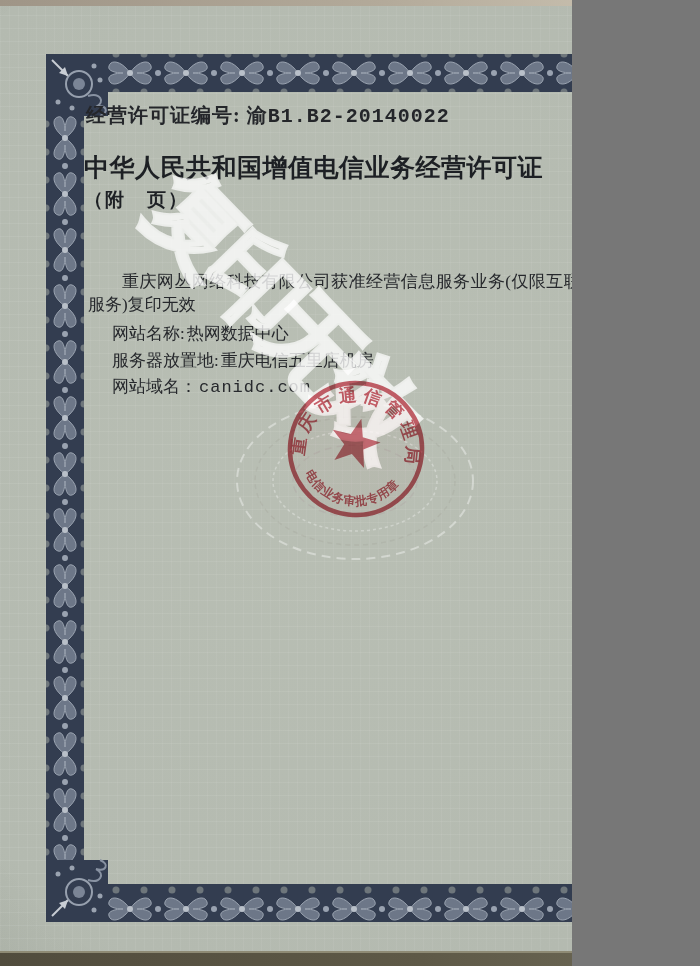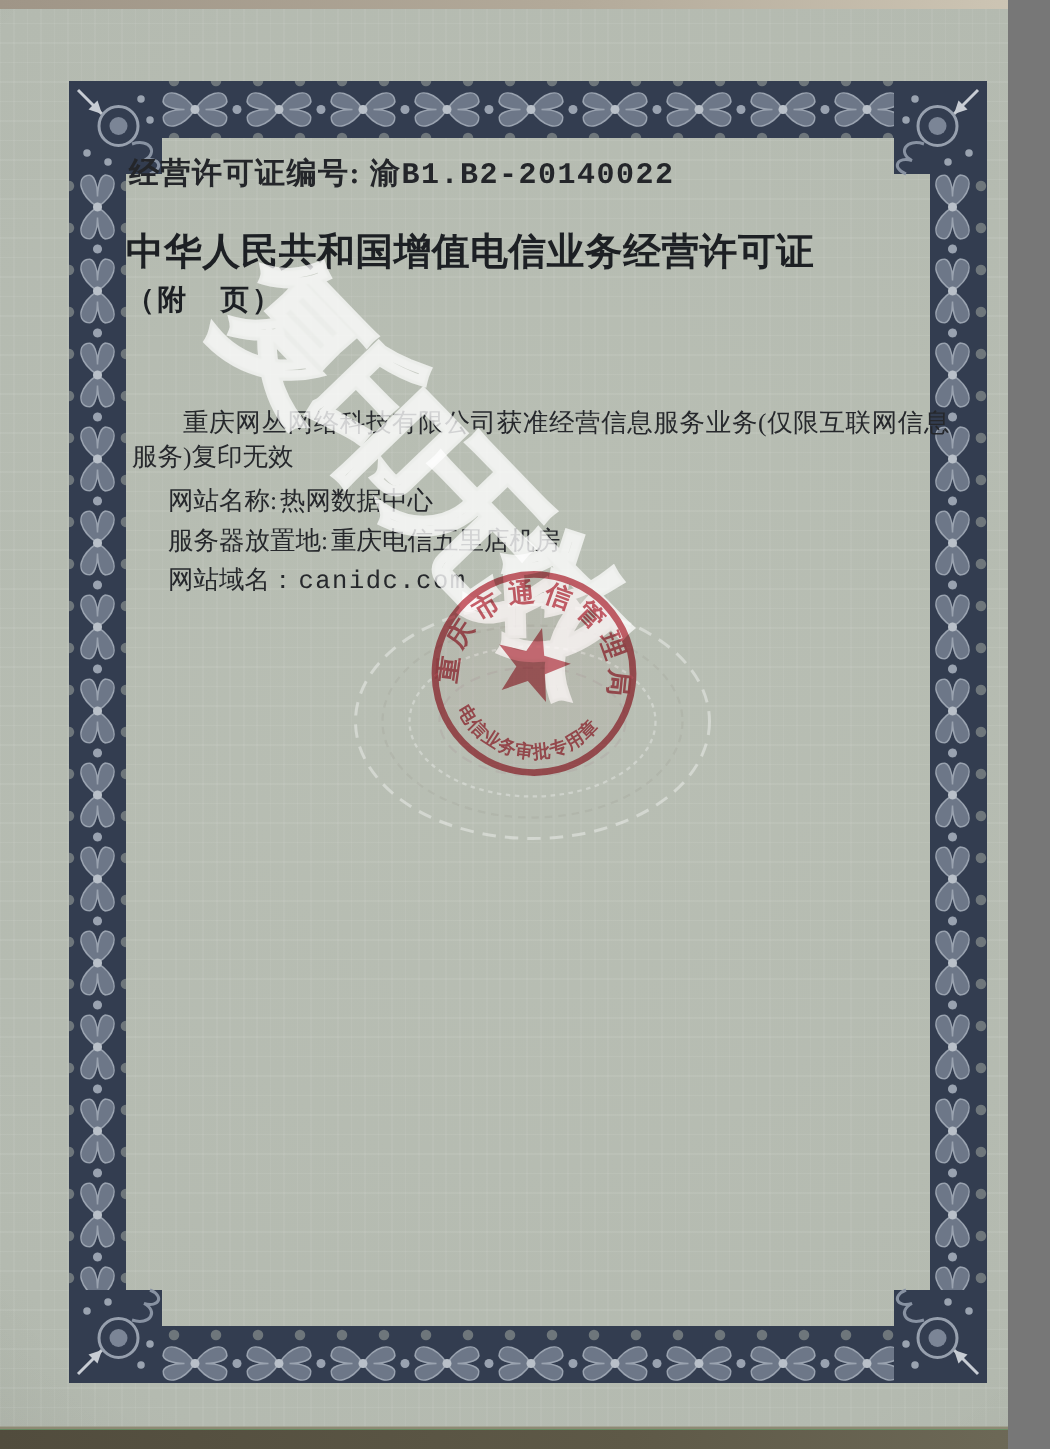--- a/index.html
+++ b/index.html
@@ -1,19 +1,19 @@
 <!DOCTYPE html>
 <html><head>
 <meta charset="utf-8">
 <style>
   html,body{margin:0;padding:0;background:#777;}
   #stage{
-    position:relative;width:672px;height:966px;overflow:hidden;
+    position:relative;width:572px;height:966px;overflow:hidden;
     font-family:"Liberation Serif","DejaVu Serif",serif;
-    background:#22c55e;
+    background:#5eead4;
   }
   
   .table-top{position:absolute;left:0;top:0;width:700px;height:7px;
     background:linear-gradient(90deg,#9f9587,#b3aa9a 55%,#cfc7b6);}
   .table-bottom{position:absolute;left:0;bottom:0;width:700px;height:13px;
     background:linear-gradient(90deg,#514c3d,#5e5947 60%,#6e6a58);
     border-top:2px solid #8e8a74;}
   
   .paper{position:absolute;left:0;top:6px;width:700px;height:946px;
     background:

